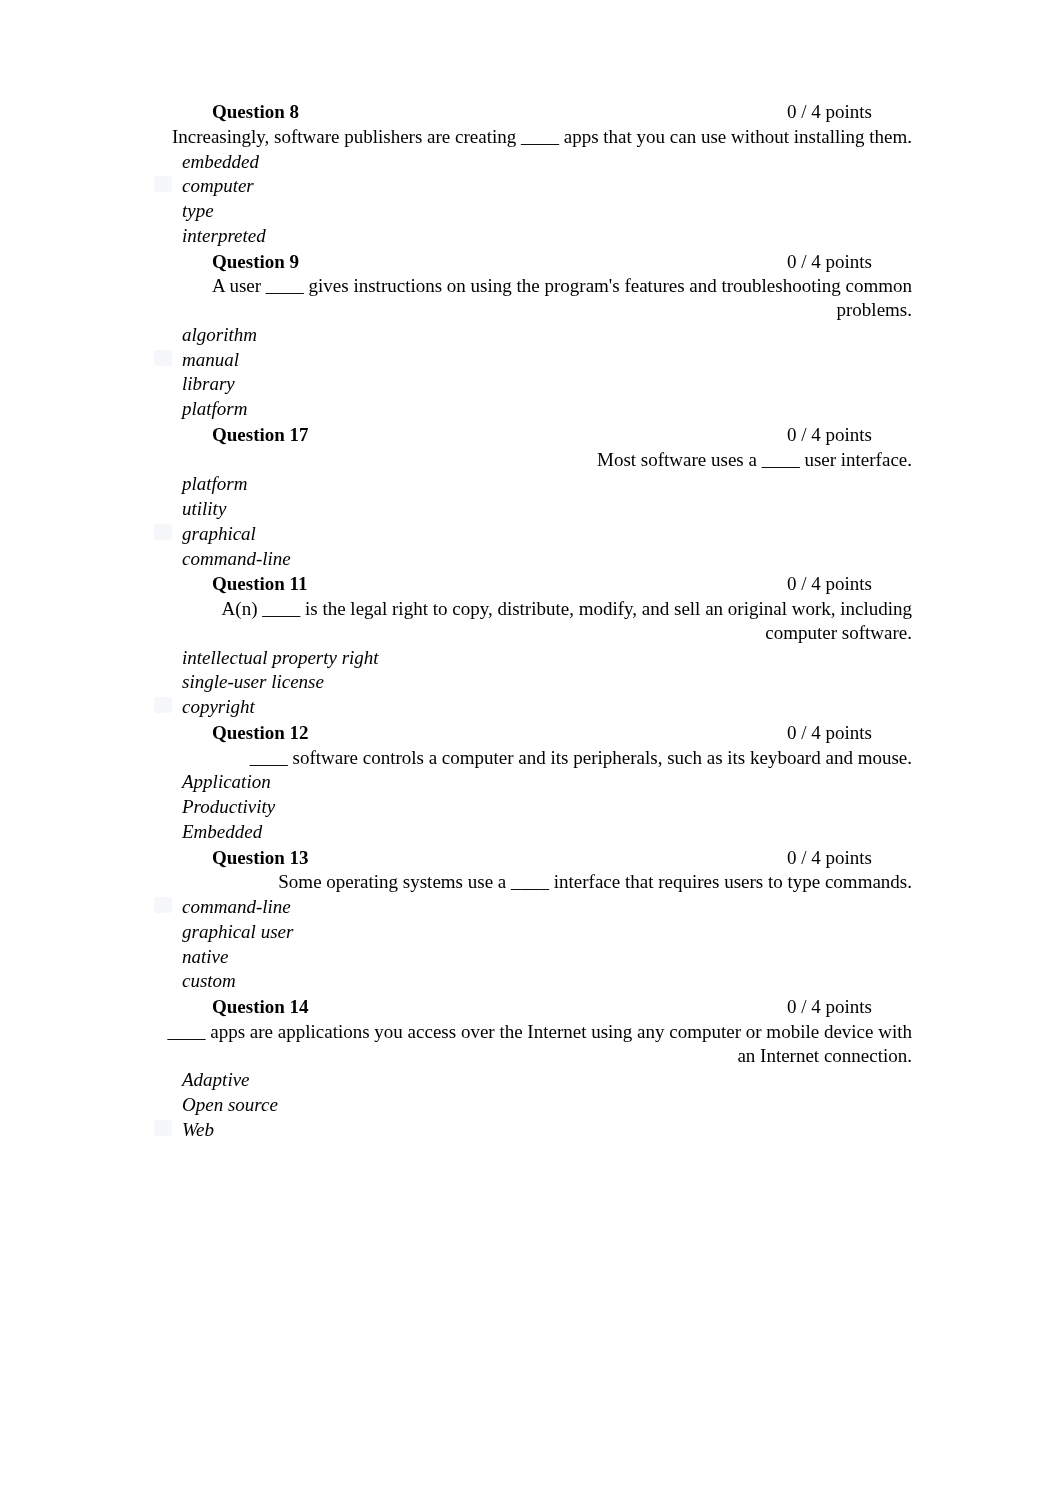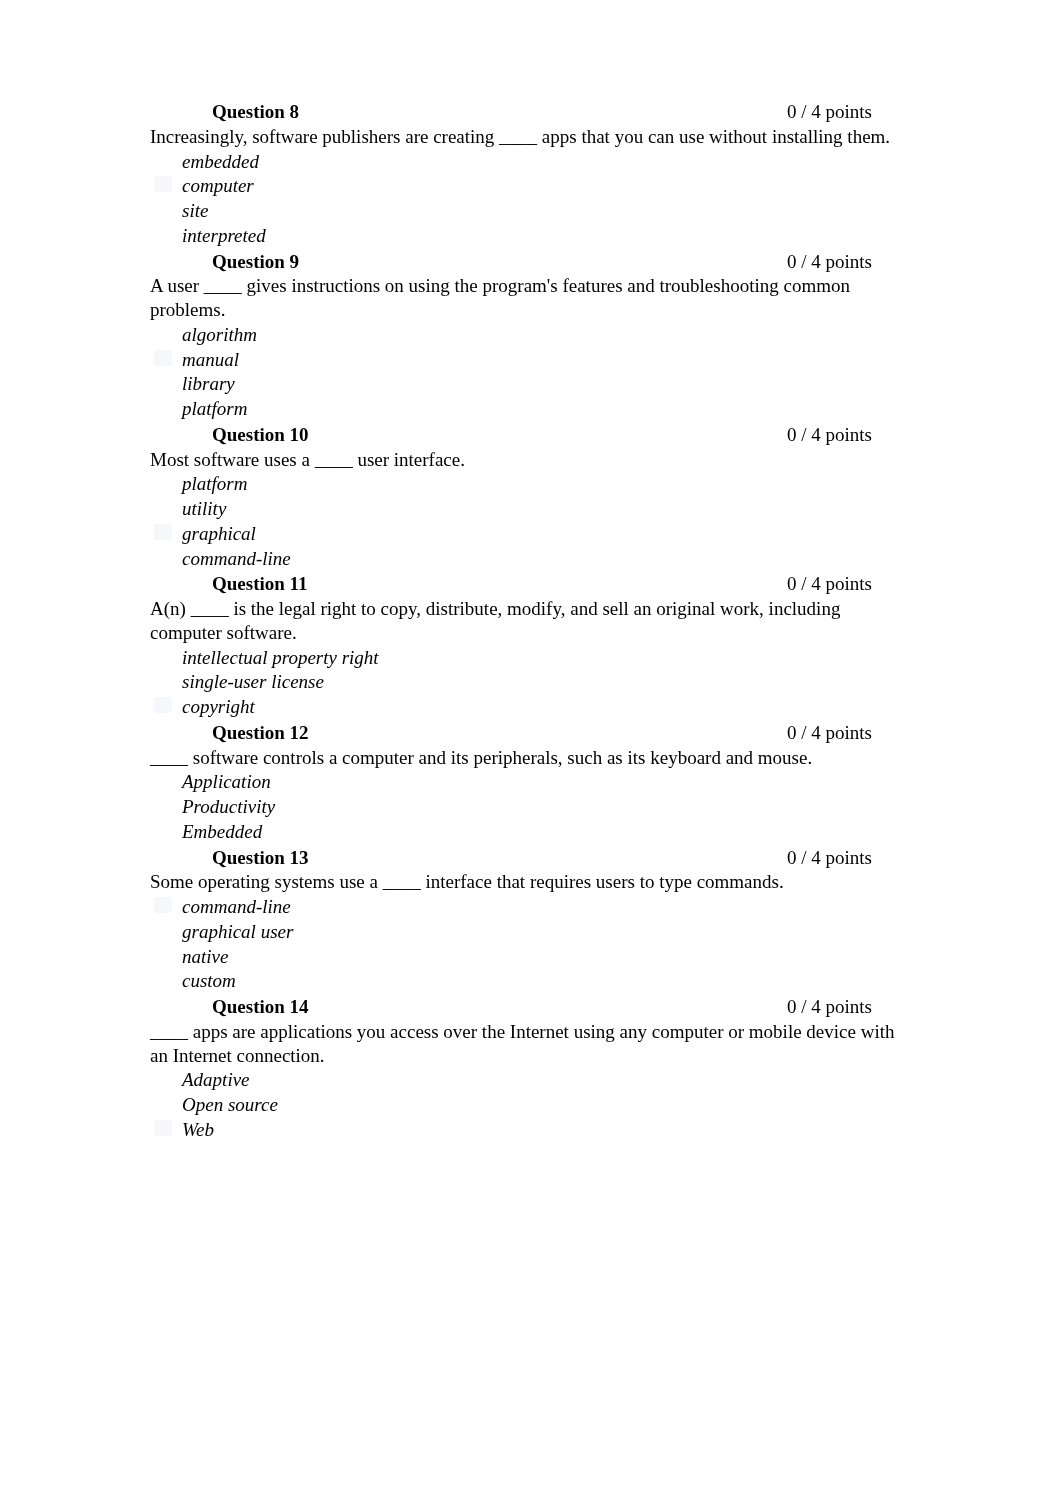--- a/index.html
+++ b/index.html
@@ -28,20 +28,21 @@
     }
     .q-label {
       font-weight: bold;
     }
     .q-points {
       font-weight: normal;
     }
     .q-text {
       padding-left: 0;
       margin-top: 1px;
+      text-align: right;
     }
     .options {
       padding-left: 32px;
       margin-top: 1px;
     }
     .option {
       margin-top: 1px;
       position: relative;
       font-style: italic;
     }
@@ -61,42 +62,42 @@
 
 <div class="question-block">
   <div class="q-header">
     <span class="q-label">Question 8</span>
     <span class="q-points">0 / 4 points</span>
   </div>
   <div class="q-text">Increasingly, software publishers are creating ____ apps that you can use without installing them.</div>
   <div class="options">
     <div class="option">embedded</div>
     <div class="option hl">computer</div>
-    <div class="option">site</div>
+    <div class="option">type</div>
     <div class="option">interpreted</div>
   </div>
 </div>
 
 <div class="question-block">
   <div class="q-header">
     <span class="q-label">Question 9</span>
     <span class="q-points">0 / 4 points</span>
   </div>
   <div class="q-text">A user ____ gives instructions on using the program's features and troubleshooting common problems.</div>
   <div class="options">
     <div class="option">algorithm</div>
     <div class="option hl">manual</div>
     <div class="option">library</div>
     <div class="option">platform</div>
   </div>
 </div>
 
 <div class="question-block">
   <div class="q-header">
-    <span class="q-label">Question 10</span>
+    <span class="q-label">Question 17</span>
     <span class="q-points">0 / 4 points</span>
   </div>
   <div class="q-text">Most software uses a ____ user interface.</div>
   <div class="options">
     <div class="option">platform</div>
     <div class="option">utility</div>
     <div class="option hl">graphical</div>
     <div class="option">command-line</div>
   </div>
 </div>

